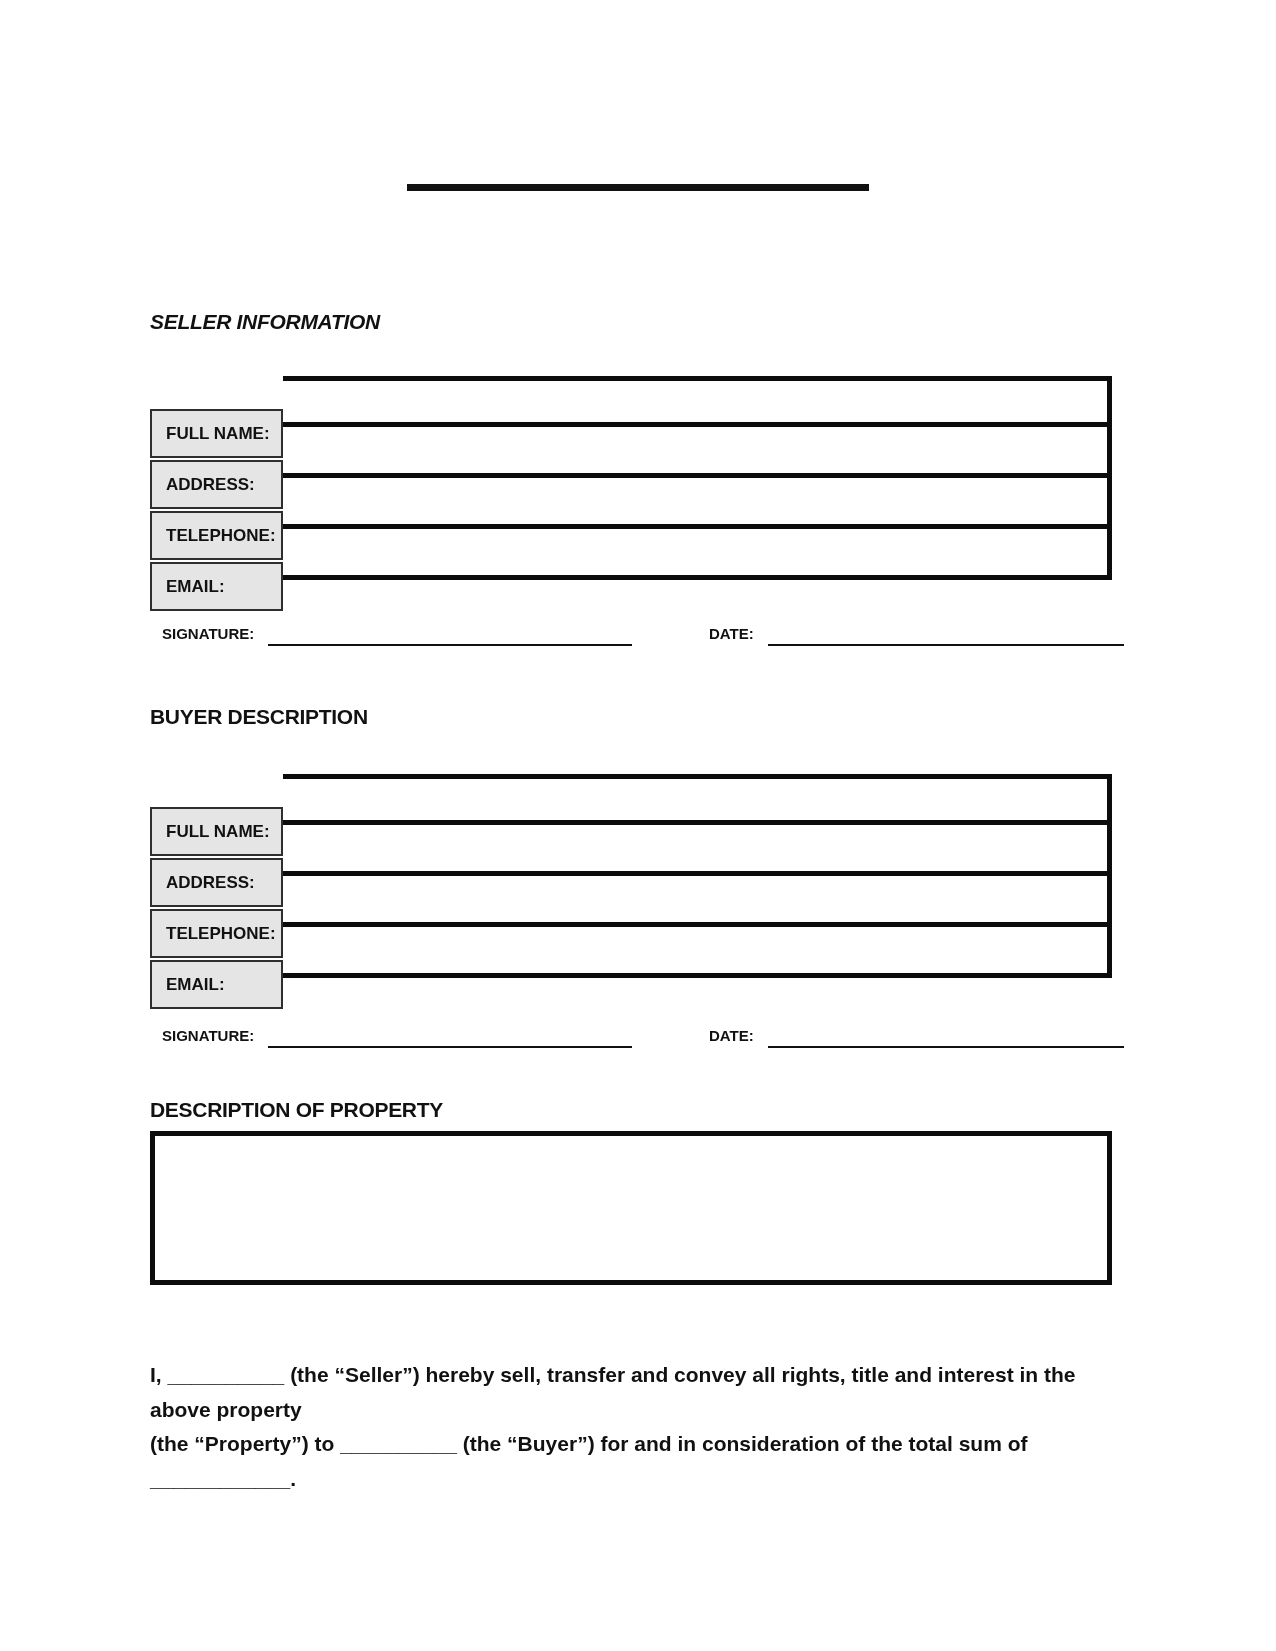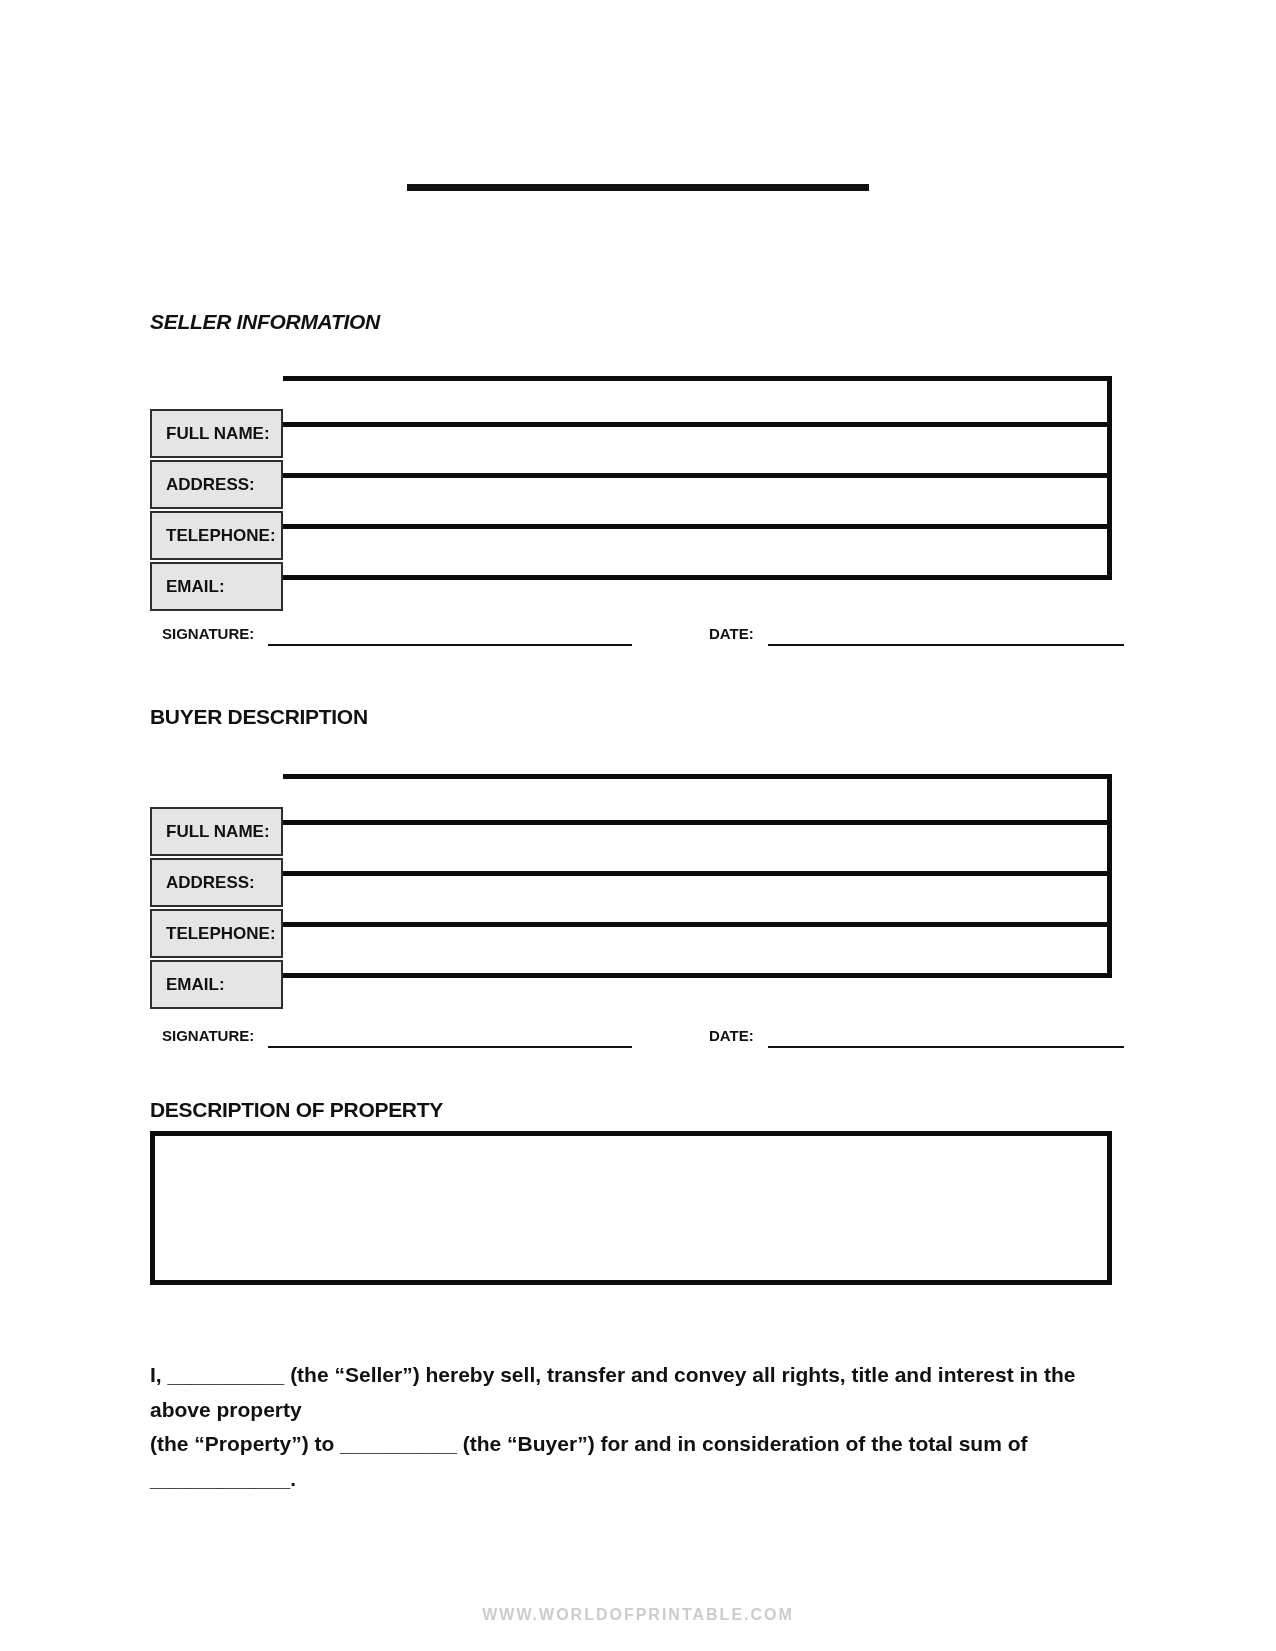--- a/index.html
+++ b/index.html
@@ -179,15 +179,14 @@
     </div>
 
     <h2 class="section-heading property-heading">DESCRIPTION OF PROPERTY</h2>
     <div class="desc-box"></div>
 
     <p class="declaration">I, __________ (the “Seller”) hereby sell, transfer and convey all rights, title and interest in the above property
 (the “Property”) to __________ (the “Buyer”) for and in consideration of the total sum of ____________.</p>
 
   </div>
 
-  <div class="site-footer">WWW.WORLDOFPRINTABLE.COM</div>
 
 </div>
 
 </body></html>

